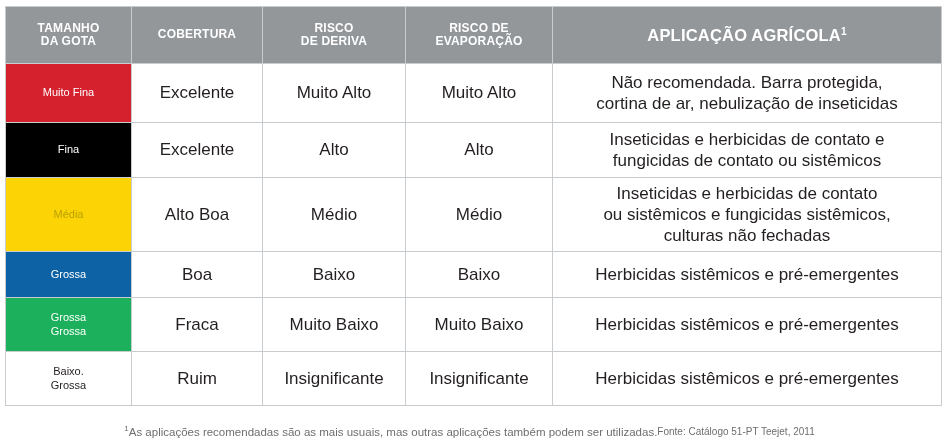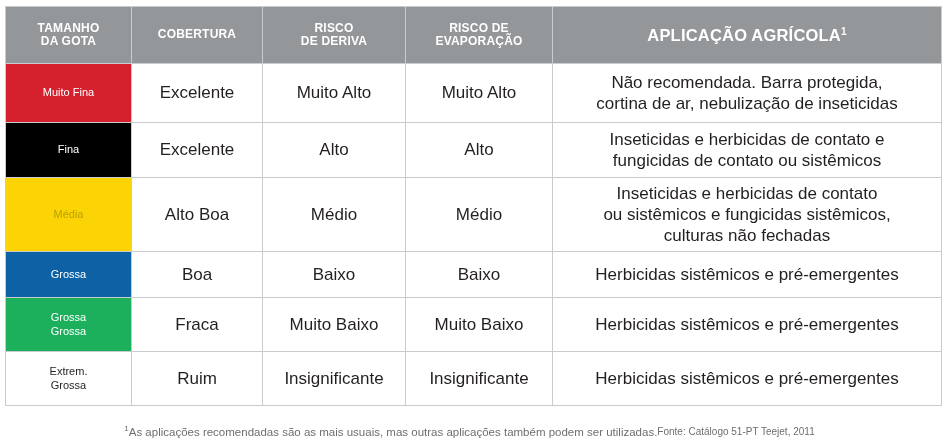--- a/index.html
+++ b/index.html
@@ -215,21 +215,21 @@
         <td>Fraca</td>
         <td>Muito Baixo</td>
         <td>Muito Baixo</td>
         <td class="app-cell">
           <span>Herbicidas sistêmicos e pré-emergentes</span>
         </td>
       </tr>
 
       <tr class="r5">
         <td class="size-cell plain" style="background-color: rgb(255, 255, 255); color: rgb(35, 31, 32);">
-          <span>Extrem.</span><br>
+          <span>Baixo.</span><br>
           <span>Grossa</span>
         </td>
         <td>Ruim</td>
         <td>Insignificante</td>
         <td>Insignificante</td>
         <td class="app-cell">
           <span>Herbicidas sistêmicos e pré-emergentes</span>
         </td>
       </tr>
 

